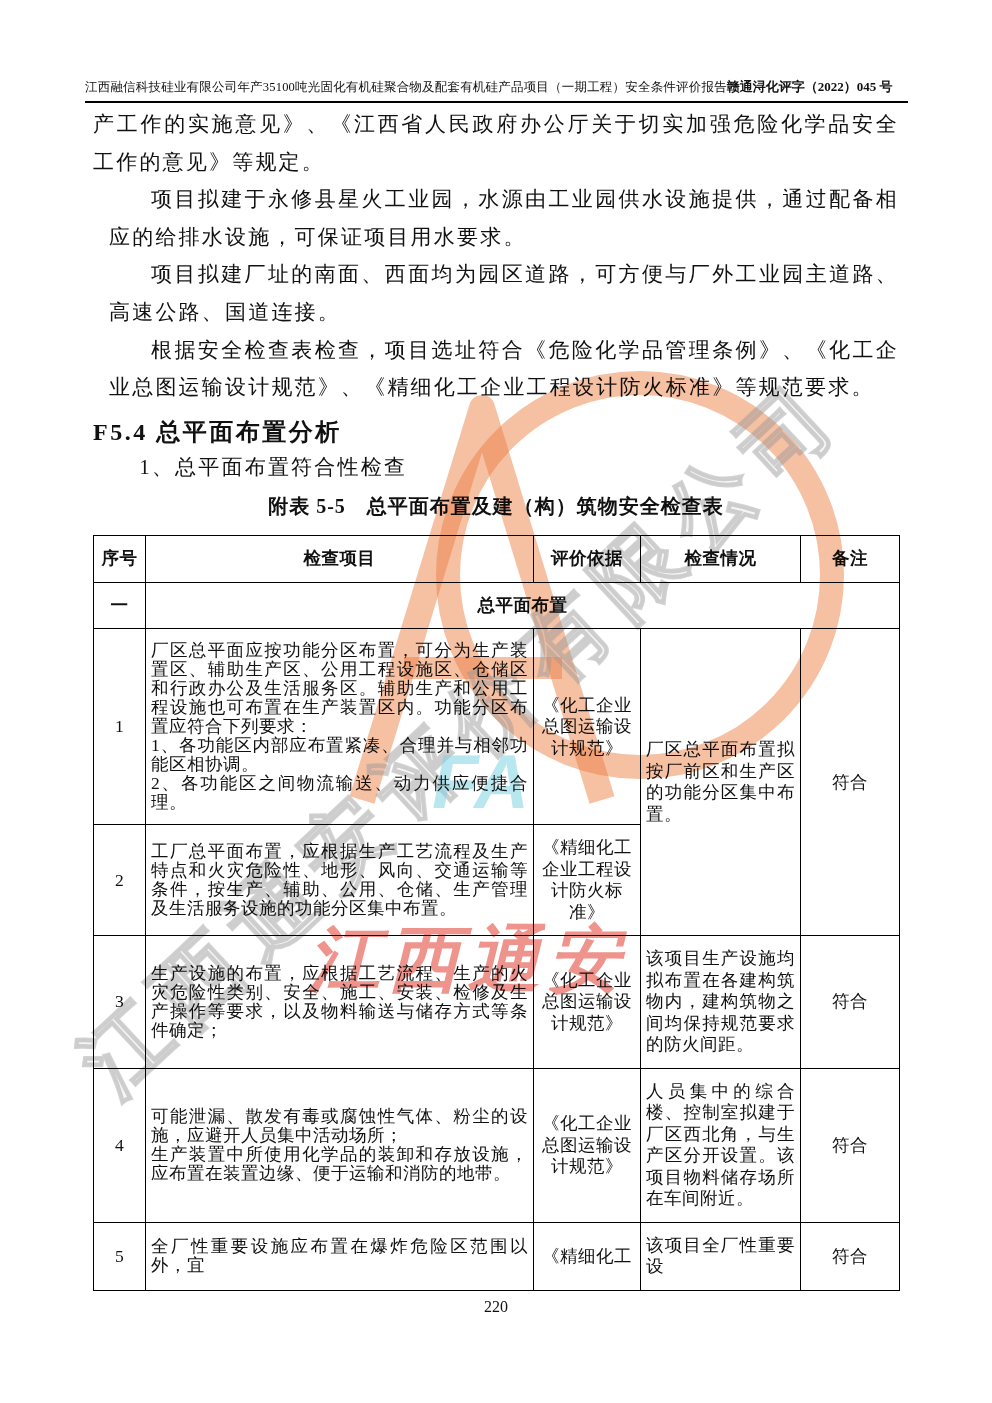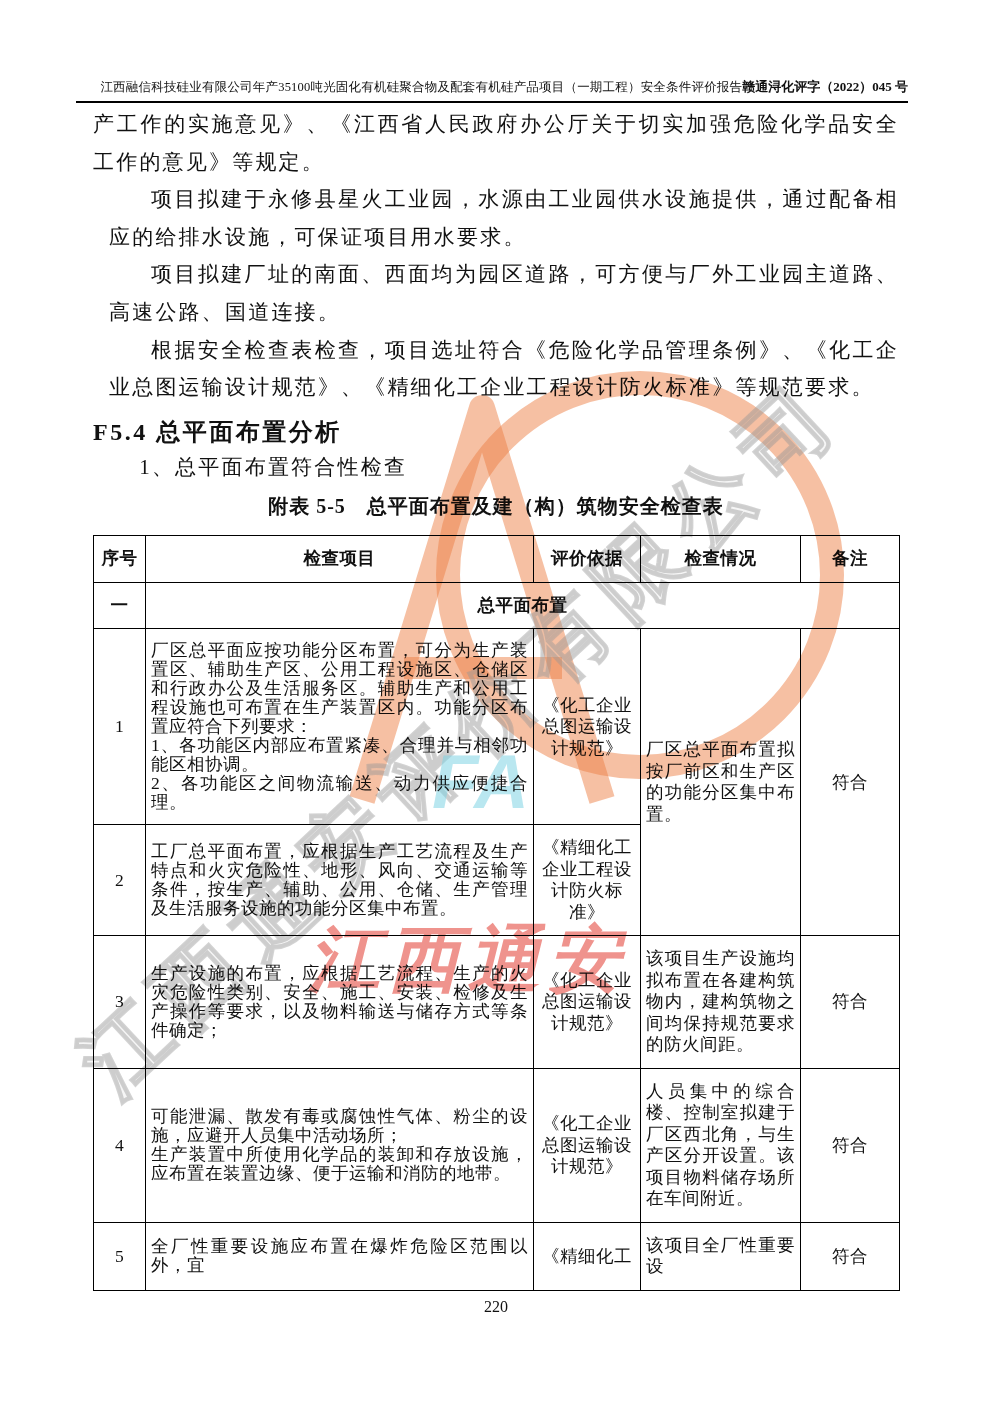--- a/index.html
+++ b/index.html
@@ -8,22 +8,22 @@
     position:relative;
     width:992px; height:1403px;
     margin:0 auto;
     background:#ffffff;
     font-family:"Liberation Serif","DejaVu Serif",serif;
     color:#111;
     overflow:hidden;
   }
   
   .doc-header {
-    position:absolute; top:78px; left:76px; right:84px;
-    display:flex; justify-content:flex-end; align-items:flex-end;
+    position:absolute; top:78px; left:85px; right:84px;
+    display:flex; justify-content:flex-start; align-items:flex-end;
     border-bottom:2px solid #000;
     padding-bottom:5px;
     font-size:12.5px;
     white-space:nowrap;
   }
   .doc-header .left  { letter-spacing:0.2px; }
   .doc-header .right { font-weight:bold; font-size:13px; }
   
   .flow {
     position:absolute; top:106px; left:93px; width:806px;

